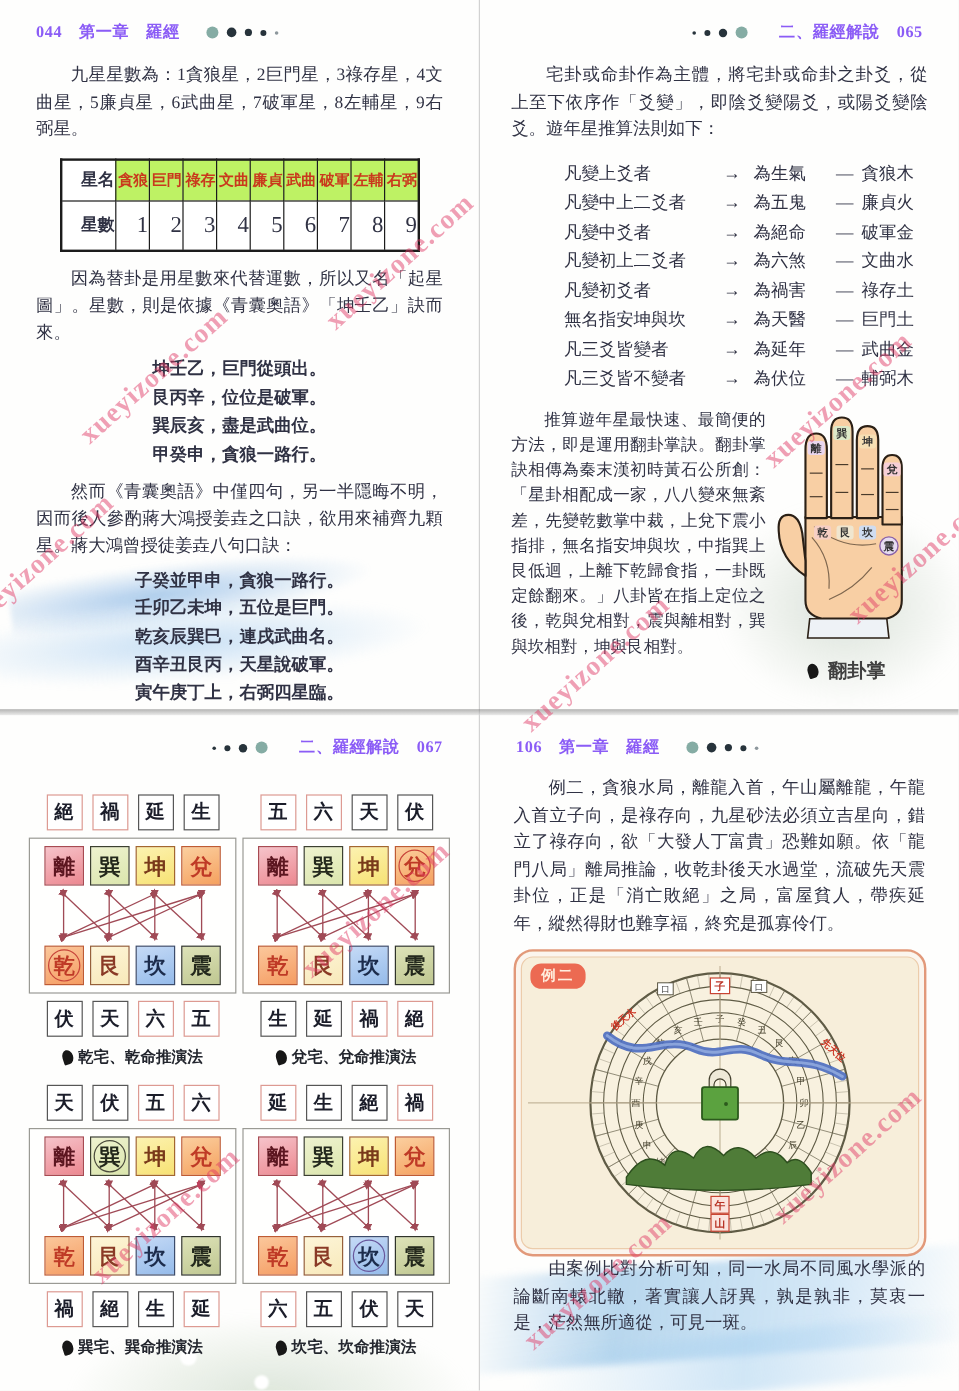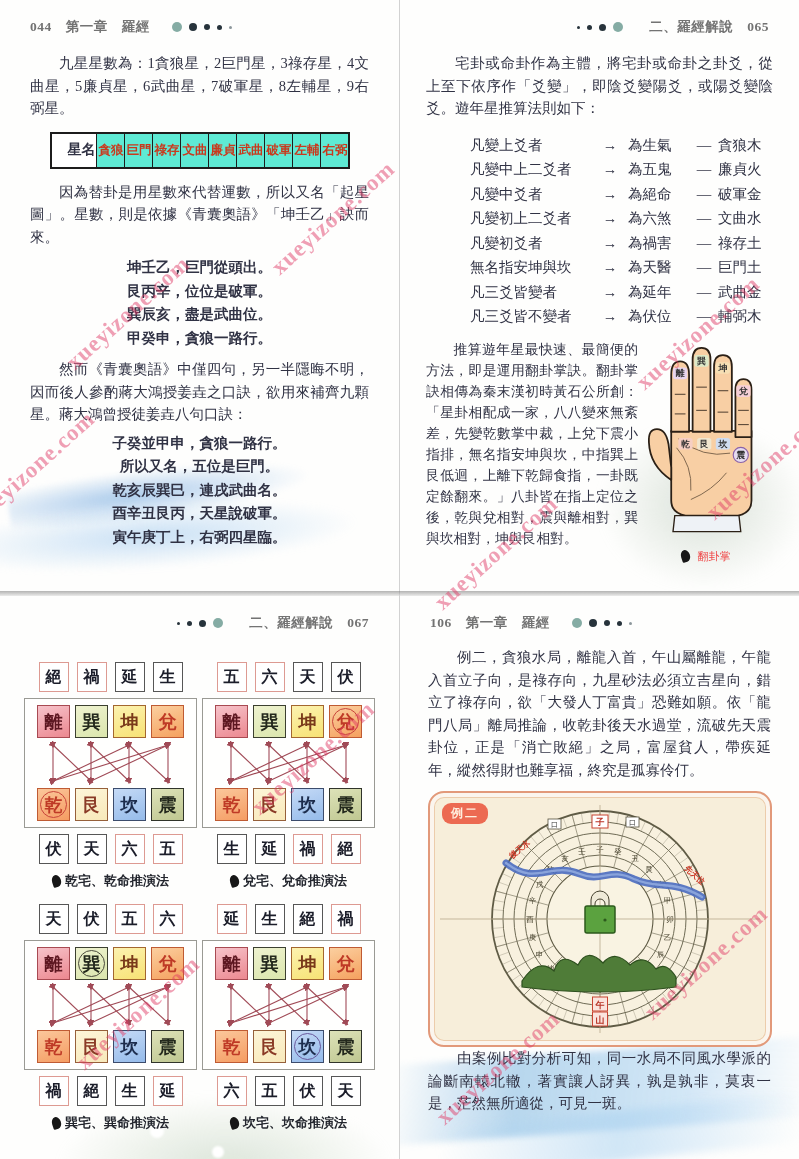--- a/index.html
+++ b/index.html
@@ -8,21 +8,21 @@
   .page{position:absolute;background:#fefefd;overflow:hidden}
   #page-044{left:0;top:0;width:399px;height:591px}
   #page-065{left:400px;top:0;width:399px;height:591px}
   #page-067{left:0;top:596px;width:399px;height:563px}
   #page-106{left:400px;top:596px;width:399px;height:563px}
   .seam-h{position:absolute;left:0;top:591px;width:799px;height:5px;background:linear-gradient(#777,#ddd);opacity:.55}
   .seam-v{position:absolute;left:399px;top:0;width:1px;height:1159px;background:#d2d2d2}
 
   
   .hdr{position:absolute;top:18px;display:flex;align-items:center;font-weight:bold;
-       font-size:13.5px;color:#737373;letter-spacing:.5px}
+       font-size:13.5px;color:#8b5cf6;letter-spacing:.5px}
   .hdr-left{left:30px}
   .hdr-right{right:30px}
   .hdr .pgno{margin-right:14px}
   .hdr-right .pgno{margin-right:0;margin-left:14px}
   .dots{display:flex;align-items:center;gap:7px;margin:0 4px}
   .hdr-left .dots{margin-left:22px}
   .hdr-right .dots{margin-right:26px}
   .dot{display:inline-block;border-radius:50%}
   .teal{background:#85aca4}.dark{background:#27333b}.faint{background:#8d979c}
   .s10{width:10px;height:10px}.s8{width:8px;height:8px}.s7{width:7px;height:7px}
@@ -34,34 +34,34 @@
   .indent{text-indent:2em}
   .content{position:relative;z-index:2}
   .pad{padding:0 30px}
   .verse{text-align:center;font-weight:bold;font-size:14.5px;line-height:23.5px}
   .vline{white-space:nowrap}
 
   
   .star-table{border-collapse:collapse;margin:12px auto 0;border:2.5px solid #1c1c1c;background:#fff}
   .star-table td{border:1.6px solid #1c1c1c;text-align:right;padding:0}
   .star-table .hd{width:44px;font-weight:bold;font-size:14px}
-  .star-name{width:27px;background:#5eead4;color:#c9391d;font-weight:bold;font-size:12.5px;height:33px}
+  .star-name{width:27px;background:#bef264;color:#c9391d;font-weight:bold;font-size:12.5px;height:33px}
   .star-num{font-size:19px;height:40px}
 
   
   .rules{margin:13px 0 0 44px;font-size:14.5px}
   .rule-row{display:flex;line-height:24.5px}
   .rc{width:122px}.ra{width:36px;text-align:center}.rr{width:62px}
   .rd{width:28px;text-align:center}.rs{color:#303244}
 
   .columns{display:flex;margin-top:10px}
   .col-text{width:212px;font-size:13.8px;line-height:21px;text-align:justify}
   .hand-fig{flex:1;display:flex;flex-direction:column;align-items:center;position:relative}
 
-  .fig-caption{display:flex;align-items:center;gap:8px;font-weight:normal;font-size:11px;color:#ef4444;justify-content:center}
+  .fig-caption{display:flex;align-items:center;gap:8px;font-weight:bold;font-size:16px;color:#404040;justify-content:center}
   .bullet{width:9px;height:12px;background:#171717;border-radius:50% 50% 50% 12%;transform:rotate(-18deg);flex:0 0 auto}
 
   
   #diagram-grid{display:grid;grid-template-columns:168px 168px;column-gap:10px;row-gap:14px;
                 justify-content:center;margin-top:22px}
   .dgm{display:flex;flex-direction:column;align-items:center}
   .lrow{display:flex;gap:8px;justify-content:center}
   .lbox{width:30px;height:30px;display:flex;align-items:center;justify-content:center;
         font-size:16px;font-weight:bold;background:#fff;color:#1b1d2a;box-sizing:border-box}
   .lbox.red{border:1.6px solid #dd9a92}
@@ -138,33 +138,45 @@
         <td class="star-name">貪狼</td>
               <td class="star-name">巨門</td>
               <td class="star-name">祿存</td>
               <td class="star-name">文曲</td>
               <td class="star-name">廉貞</td>
               <td class="star-name">武曲</td>
               <td class="star-name">破軍</td>
               <td class="star-name">左輔</td>
               <td class="star-name">右弼</td>
             </tr>
+        <tr id="star-row-numbers">
+          <td class="hd">星數</td>
+        <td class="star-num" style="width: 27px;">1</td>
+              <td class="star-num" style="width: 27px;">2</td>
+              <td class="star-num" style="width: 27px;">3</td>
+              <td class="star-num" style="width: 27px;">4</td>
+              <td class="star-num" style="width: 27px;">5</td>
+              <td class="star-num" style="width: 27px;">6</td>
+              <td class="star-num" style="width: 27px;">7</td>
+              <td class="star-num" style="width: 27px;">8</td>
+              <td class="star-num" style="width: 27px;">9</td>
+            </tr>
       </tbody>
         </table>
       <p class="body-text indent" style="margin-top:12px">因為替卦是用星數來代替運數，所以又名「起星圖」。星數，則是依據《青囊奧語》「坤壬乙」訣而來。</p>
       <div class="verse" style="margin-top:8px">
           <div class="vline">坤壬乙，巨門從頭出。</div>
           <div class="vline">艮丙辛，位位是破軍。</div>
           <div class="vline">巽辰亥，盡是武曲位。</div>
           <div class="vline">甲癸申，貪狼一路行。</div>
         </div>
       <p class="body-text indent" style="margin-top:8px">然而《青囊奧語》中僅四句，另一半隱晦不明，因而後人參酌蔣大鴻授姜垚之口訣，欲用來補齊九顆星。蔣大鴻曾授徒姜垚八句口訣：</p>
       <div class="verse" style="margin-top:6px">
           <div class="vline">子癸並甲申，貪狼一路行。</div>
-          <div class="vline">所以又名，五位是巨門。</div>
+          <div class="vline">壬卯乙未坤，五位是巨門。</div>
           <div class="vline">乾亥辰巽巳，連戌武曲名。</div>
           <div class="vline">酉辛丑艮丙，天星說破軍。</div>
           <div class="vline">寅午庚丁上，右弼四星臨。</div>
         </div>
     </div>
   </div>
 
   <div class="page" id="page-065">
     <div class="wash wg1"></div>
     <div class="hdr hdr-right">

